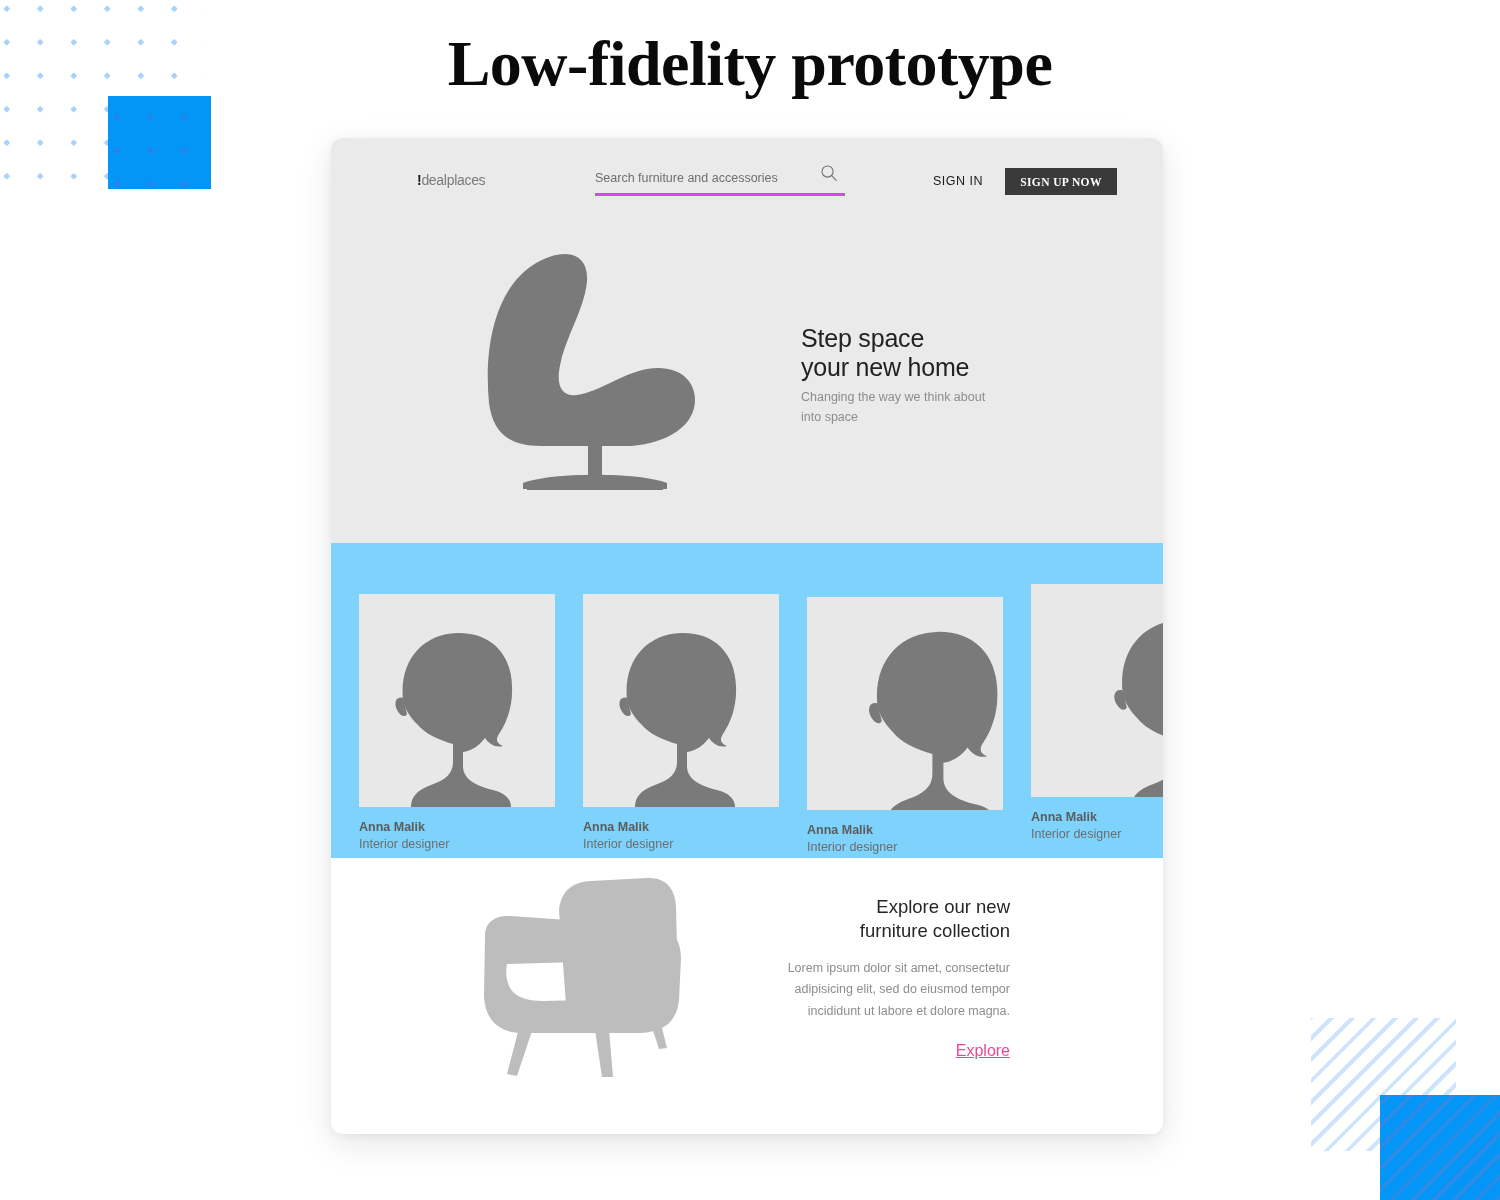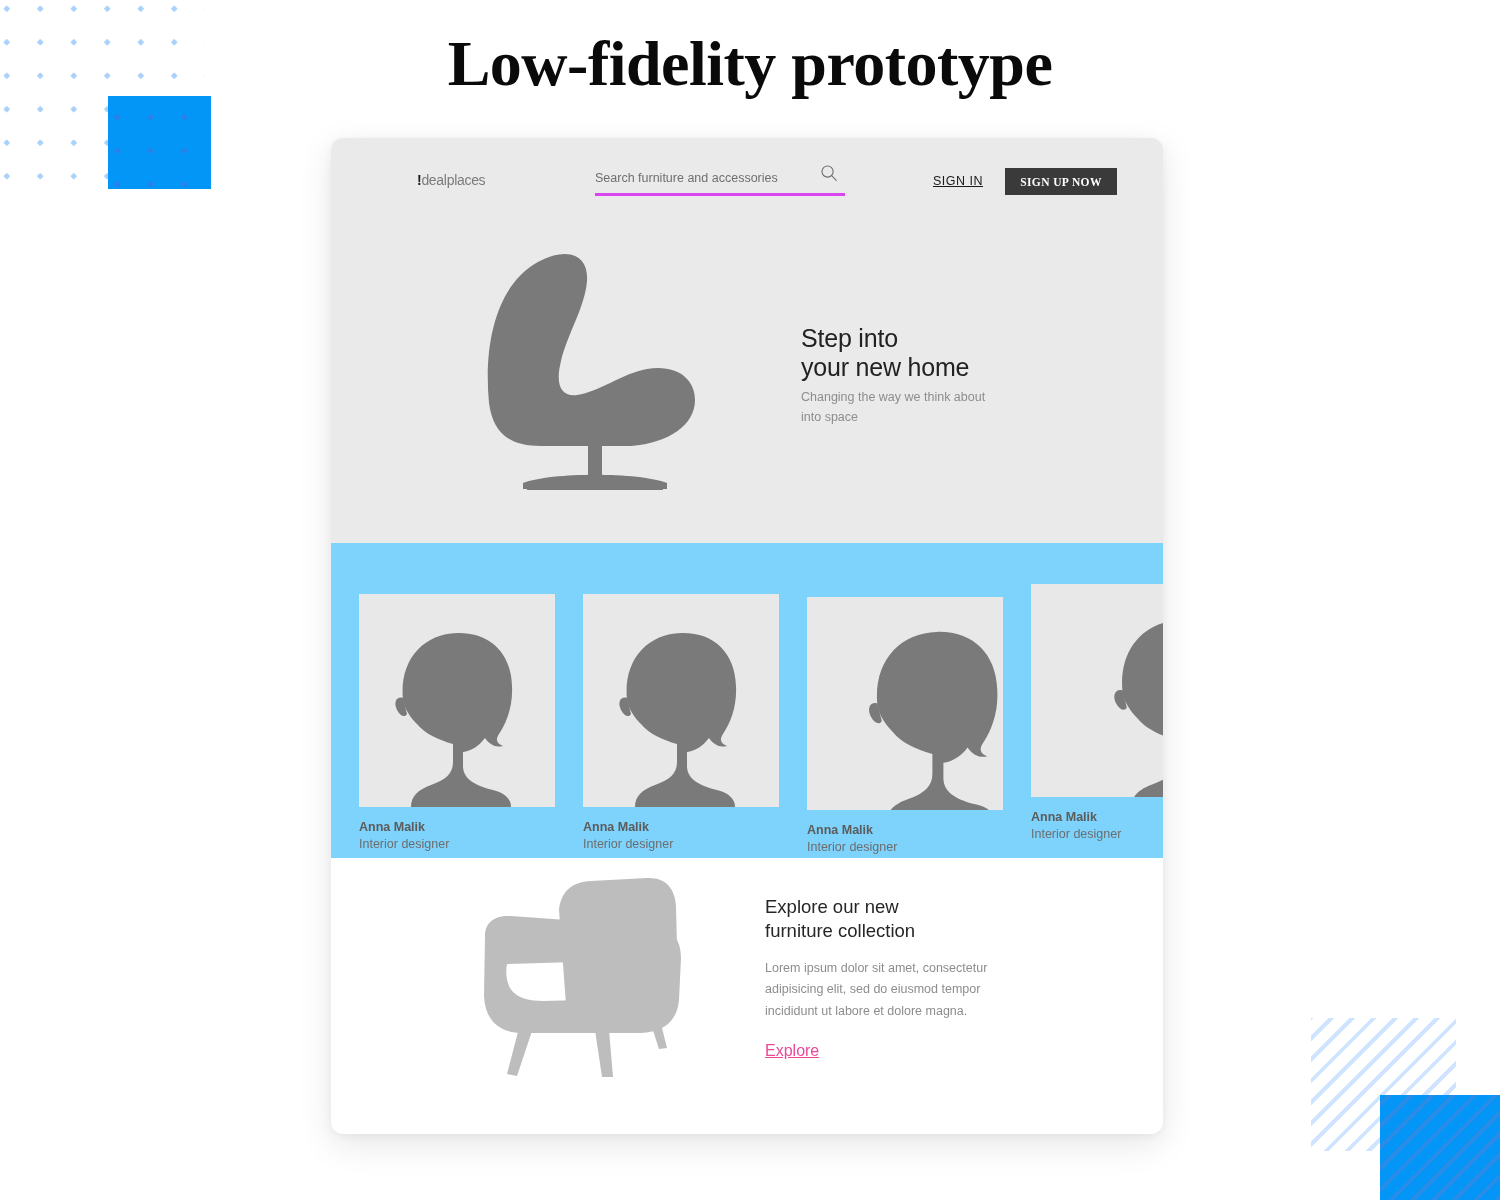--- a/index.html
+++ b/index.html
@@ -97,21 +97,20 @@
     position:absolute; left:489px; top:26px;
     width:18px; height:18px; color:#6f6f6f;
   }
   .search-icon svg { display:block; }
 
   .signin {
     position:absolute; left:602px; top:36px;
     font-size:12.5px; letter-spacing:0.5px; color:#1b1b1b;
     background:none; border:none; cursor:pointer;
     font-family:"Liberation Sans", sans-serif;
-    text-decoration:underline;
   }
   .signup {
     position:absolute; left:674px; top:30px;
     width:112px; height:27px;
     background:#3a3a3a; color:#fff;
     border:none; cursor:pointer;
     font-size:11.5px; letter-spacing:0.4px; font-weight:bold;
     font-family:Liberation Serif, serif;
   }
 
@@ -155,21 +154,21 @@
   .dcard.c4 { left:700px; top:41px; }
 
   
   .explore {
     position:relative; height:auto; background:#fff;
   }
   .explore-chair {
     position:absolute; left:140px; top:10px; width:220px; height:210px;
   }
   .explore-copy {
-    position:absolute; left:434px; top:37px; width:245px;
+    position:absolute; left:434px; top:37px; width:245px;text-align:right;
   }
   .explore-h2 {
     font-size:18.5px; color:#262626; line-height:1.32; font-weight:normal;
   }
   .explore-p {
     margin-top:14px; font-size:12.5px; color:#8d8d8d; line-height:1.72;
   }
   .explore-link {
     display:inline-block; margin-top:20px;
     font-size:16px; color:#ec4899; text-decoration:underline;
@@ -226,21 +225,21 @@
             L 60 203
             C 28 203, 12 190, 8 160 Z"></path>
           <rect x="107" y="202" width="14" height="32" fill="#7a7a7a"></rect>
           <path fill="#7a7a7a" d="M42 240 C 70 229, 158 229, 186 240 L 186 246 L 42 246 Z"></path>
           <rect x="46" y="244" width="136" height="3" fill="#7a7a7a"></rect>
         </svg>
       </div>
 
       <div class="hero-copy">
         <div class="hero-h1">
-          <div>Step into</div>
+          <div>Step space</div>
           <div>your new home</div>
         </div>
         <div class="hero-sub">
           <div>Changing the way we think about</div>
           <div>into space</div>
         </div>
       </div>
     </div>
 
     <div class="designers">

